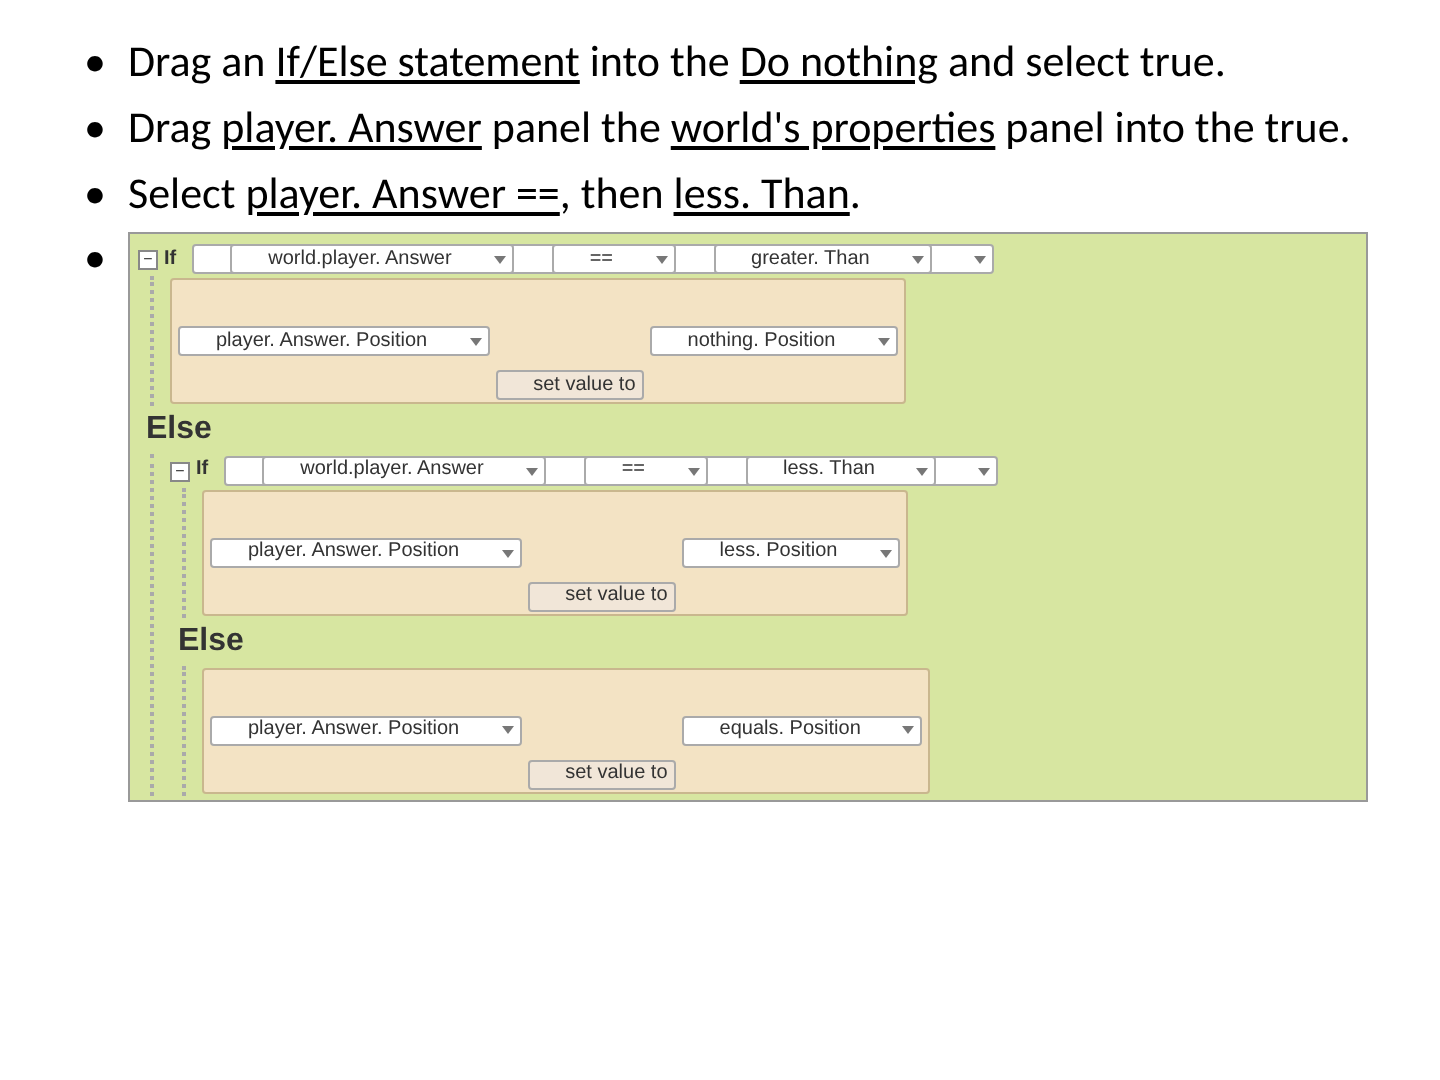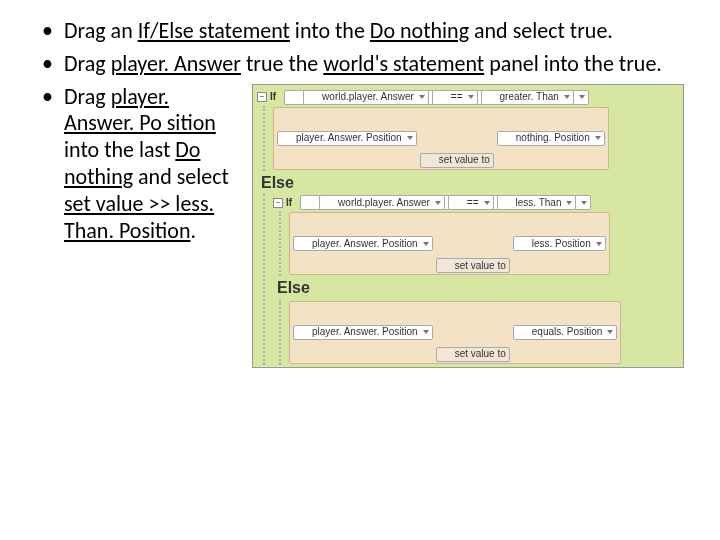--- a/index.html
+++ b/index.html
@@ -13,49 +13,49 @@
   .last-row { display: flex; align-items: flex-start; gap: 8px; }
   .last-row .txt { flex: 0 0 180px; }
   .last-row .img { flex: 1 1 auto; }
 
   
   .panel { background: #d7e6a1; border: 1px solid #999; padding: 4px 2px 2px 4px; font-family: "Verdana", sans-serif; font-size: 10px; color: #333; }
   .row { display: flex; align-items: center; gap: 3px; padding: 1px 0 1px 0; }
   .bx { background: #fff; border: 1px solid #aaa; border-radius: 2px; padding: 0 3px; height: 15px; display: inline-flex; align-items: center; white-space: nowrap; }
   .sq { width: 10px; height: 10px; border: 1px solid #888; background: #fff; display: inline-flex; align-items: center; justify-content: center; font-size: 8px; line-height: 8px; }
   .kw { font-weight: bold; color: #333; font-size: 10px; }
-  .token { display: inline-flex; align-items: center; gap: 3px; padding-left: 18px; }
+  .token { display: inline-flex; align-items: center; gap: 19px; padding-left: 18px; }
   .token .dd { width: 0; height: 0; border-left: 3px solid transparent; border-right: 3px solid transparent; border-top: 4px solid #777; margin-left: 2px; }
   .pill-row { background: #f3e3c4; border: 1px solid #c9b78e; border-radius: 2px; padding: 1px 3px; display: inline-flex; align-items: center; gap: 3px; }
   .pill-set { background: #f1e6d8; margin-top: 44px; }
   .sep { width: 2px; }
   .else-lbl { font-weight: bold; color: #333; padding: 2px 0 2px 4px; font-size: 16px; }
   .dot-border { border-left: 2px dotted #aaa; margin-left: 6px; padding-left: 8px; }
 </style>
 </head>
 <body>
 
 <div class="slide">
   <ul class="bullets">
 
     <li>
       <span>Drag an </span><span class="u">If/Else statement</span><span> into the </span><span class="u">Do nothing</span><span> and select true.</span>
     </li>
 
     <li>
-      <span>Drag </span><span class="u">player. Answer</span><span> true the </span><span class="u">world's statement</span><span> panel into the true.</span>
+      <span>Drag </span><span class="u">player. Answer</span><span> panel the </span><span class="u">world's properties</span><span> panel into the true.</span>
     </li>
 
+    <li>
+      <span>Select </span><span class="u">player. Answer ==</span><span>, then </span><span class="u">less. Than</span><span>.</span>
+    </li>
 
 
     <li>
       <div class="last-row">
-        <div class="txt">
-          <span>Drag </span><span class="u">player. Answer. Po sition</span><span> into the last </span><span class="u">Do nothing</span><span> and select </span><span class="u">set value &gt;&gt; less. Than. Position</span><span>.</span>
-        </div>
 
         <div class="img">
           <div class="panel">
 
             <div class="row">
               <span class="sq">−</span>
               <span class="kw">If</span>
               <span class="sep"></span>
               <span class="bx token">
                 <span class="bx token">

